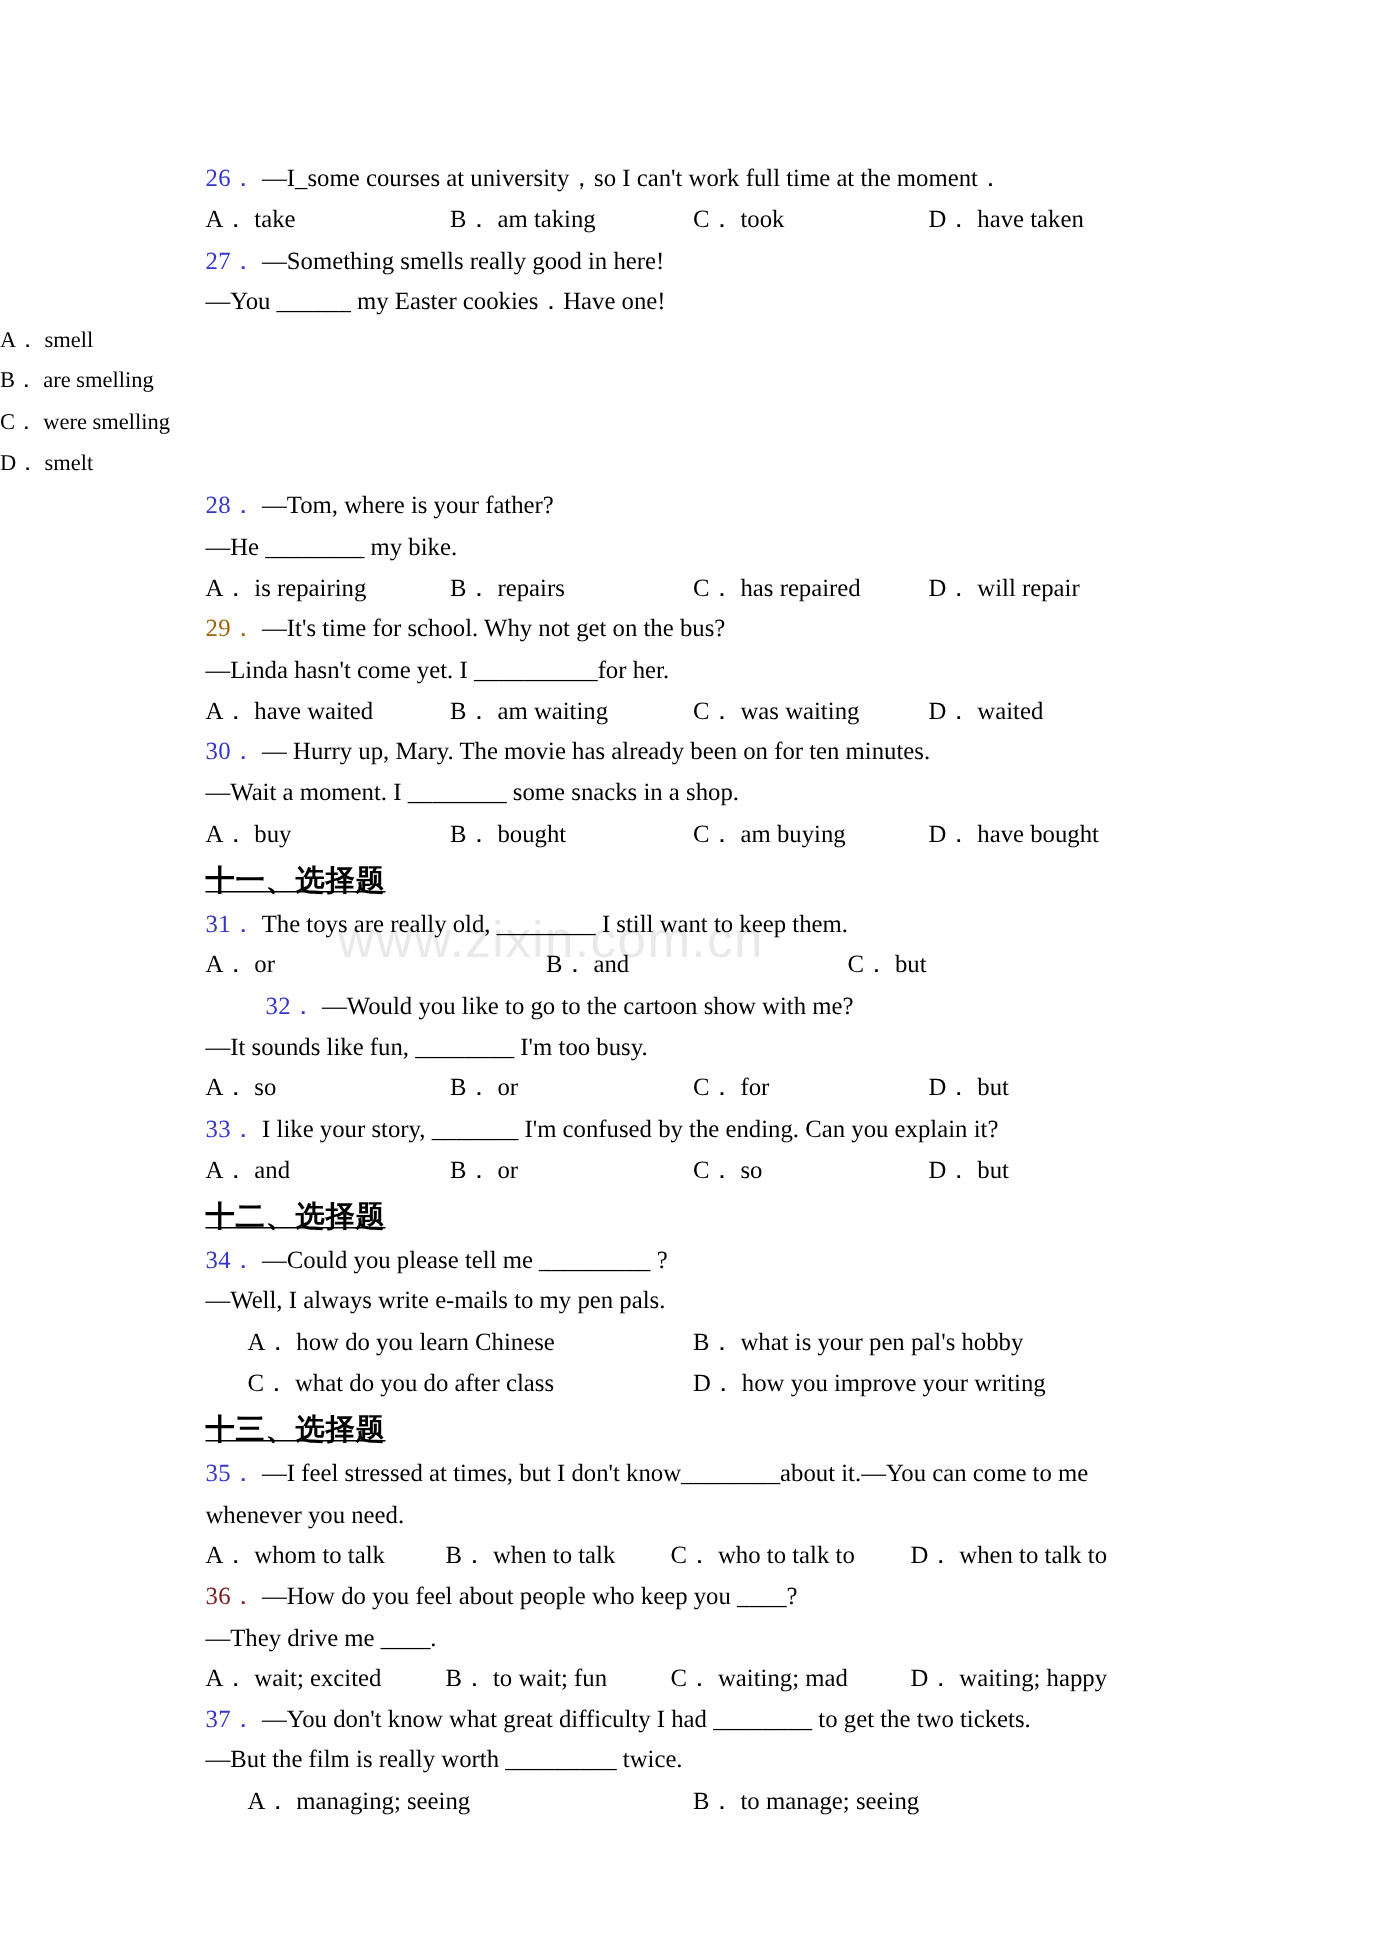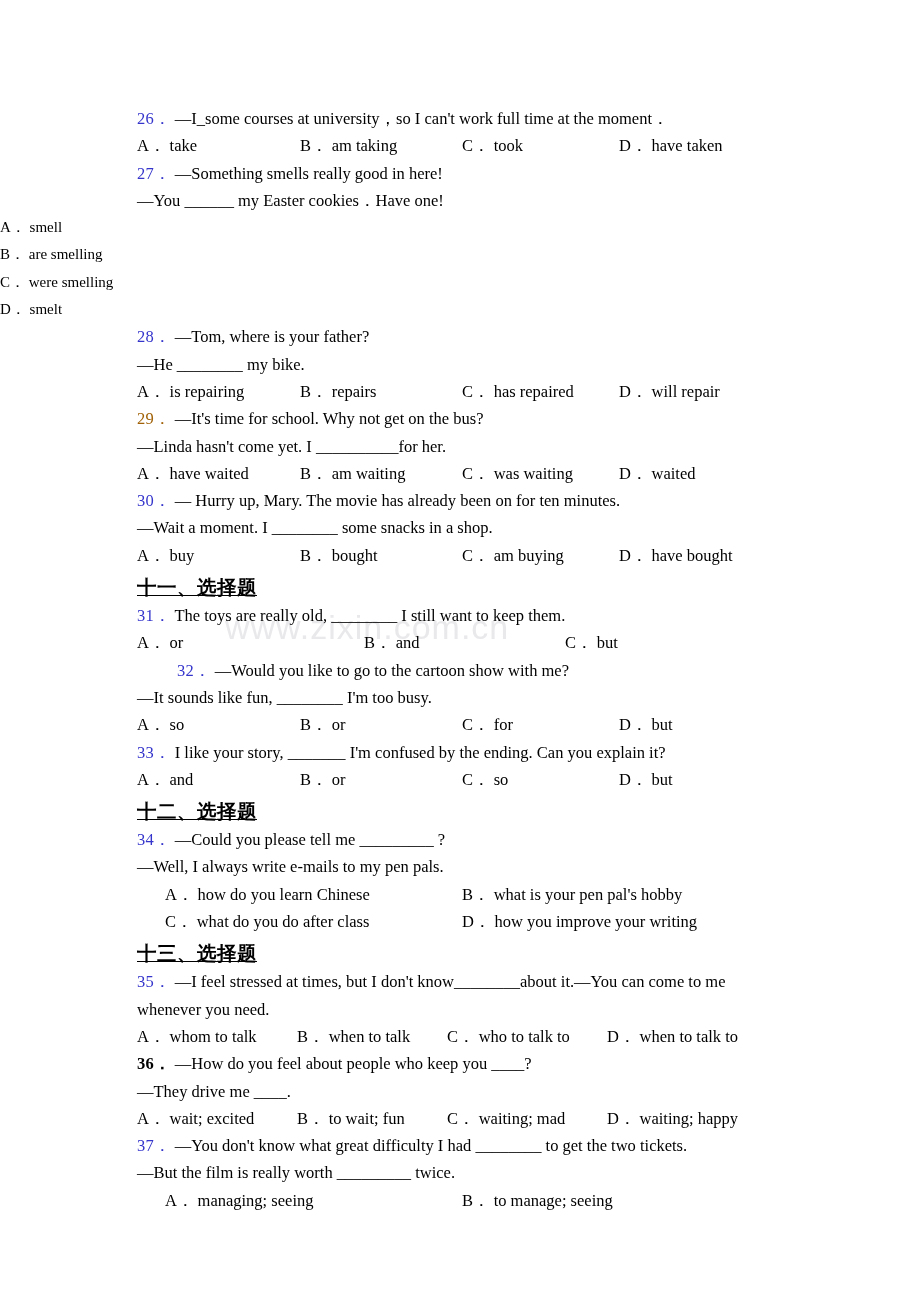--- a/index.html
+++ b/index.html
@@ -186,21 +186,21 @@
     </div>
     <div class="section-heading">十三、选择题</div>
     <div class="line"><span class="qnum" style="color: rgb(53, 53, 204);">35．</span> <span>—I feel stressed at times, but I don't know________about it.—You can come to me</span></div>
     <div class="line">whenever you need.</div>
     <div class="opts c4n">
       <span class="opt o0"><span class="ltr">A．</span> <span>whom to talk</span></span>
       <span class="opt o1"><span class="ltr">B．</span> <span>when to talk</span></span>
       <span class="opt o2"><span class="ltr">C．</span> <span>who to talk to</span></span>
       <span class="opt o3"><span class="ltr">D．</span> <span>when to talk to</span></span>
     </div>
-    <div class="line "><span class="qnum" style="color: #000000; font-weight: bold;">36．</span> <span>—How do you feel about people who keep you ____?</span></div>
+    <div class="line "><span class="qnum" style="color: #7f1d1d;">36．</span> <span>—How do you feel about people who keep you ____?</span></div>
     <div class="line">—They drive me ____.</div>
     <div class="opts c4n">
       <span class="opt o0"><span class="ltr">A．</span> <span>wait; excited</span></span>
       <span class="opt o1"><span class="ltr">B．</span> <span>to wait; fun</span></span>
       <span class="opt o2"><span class="ltr">C．</span> <span>waiting; mad</span></span>
       <span class="opt o3"><span class="ltr">D．</span> <span>waiting; happy</span></span>
     </div>
     <div class="line"><span class="qnum" style="color: rgb(53, 53, 204);">37．</span> <span>—You don't know what great difficulty I had ________ to get the two tickets.</span></div>
     <div class="line">—But the film is really worth _________ twice.</div>
     <div class="opts c2">

